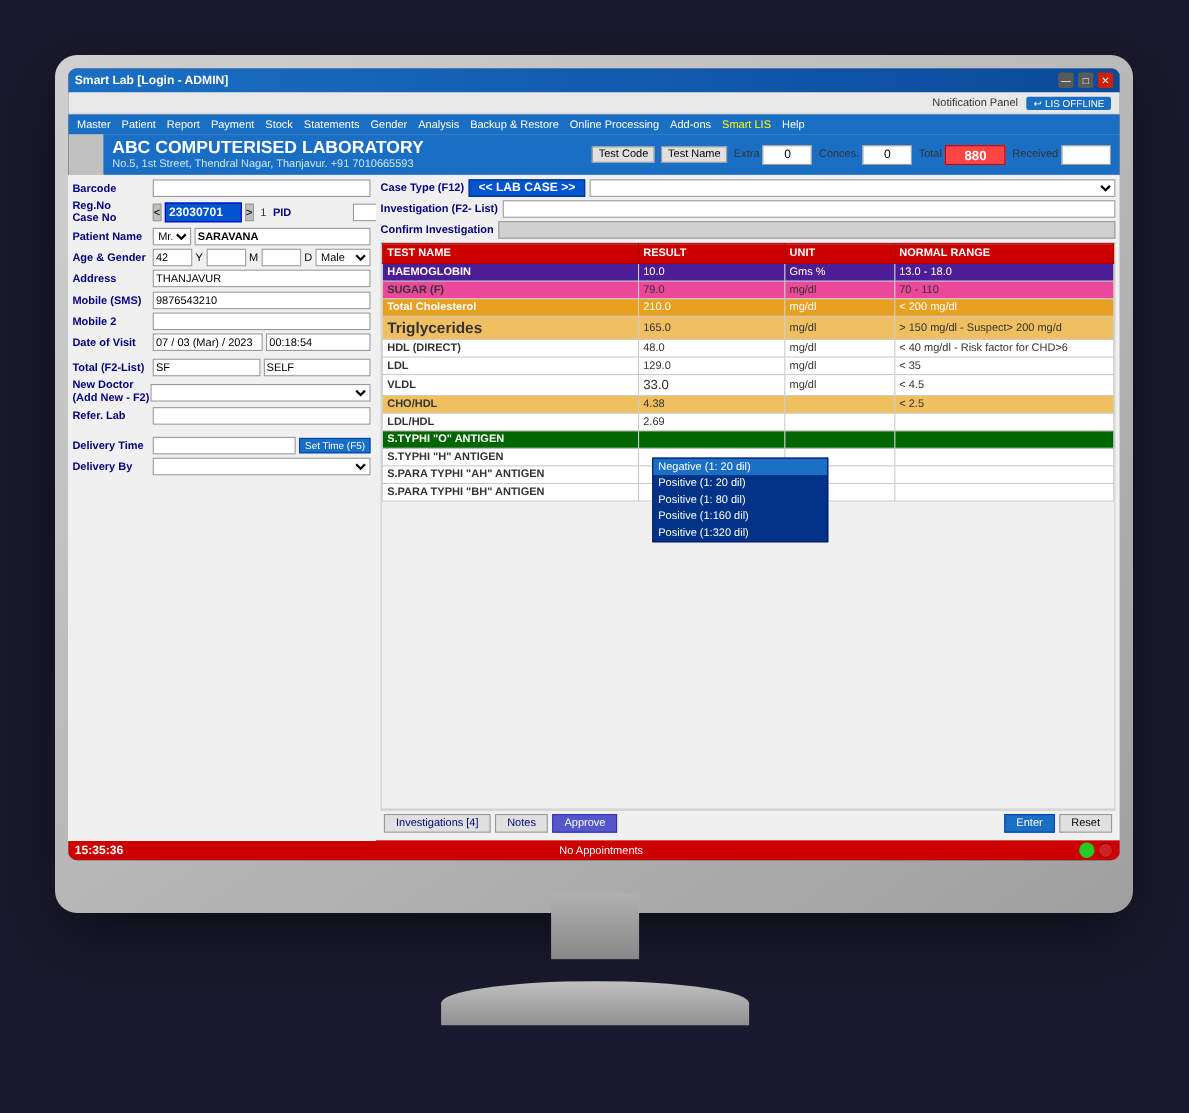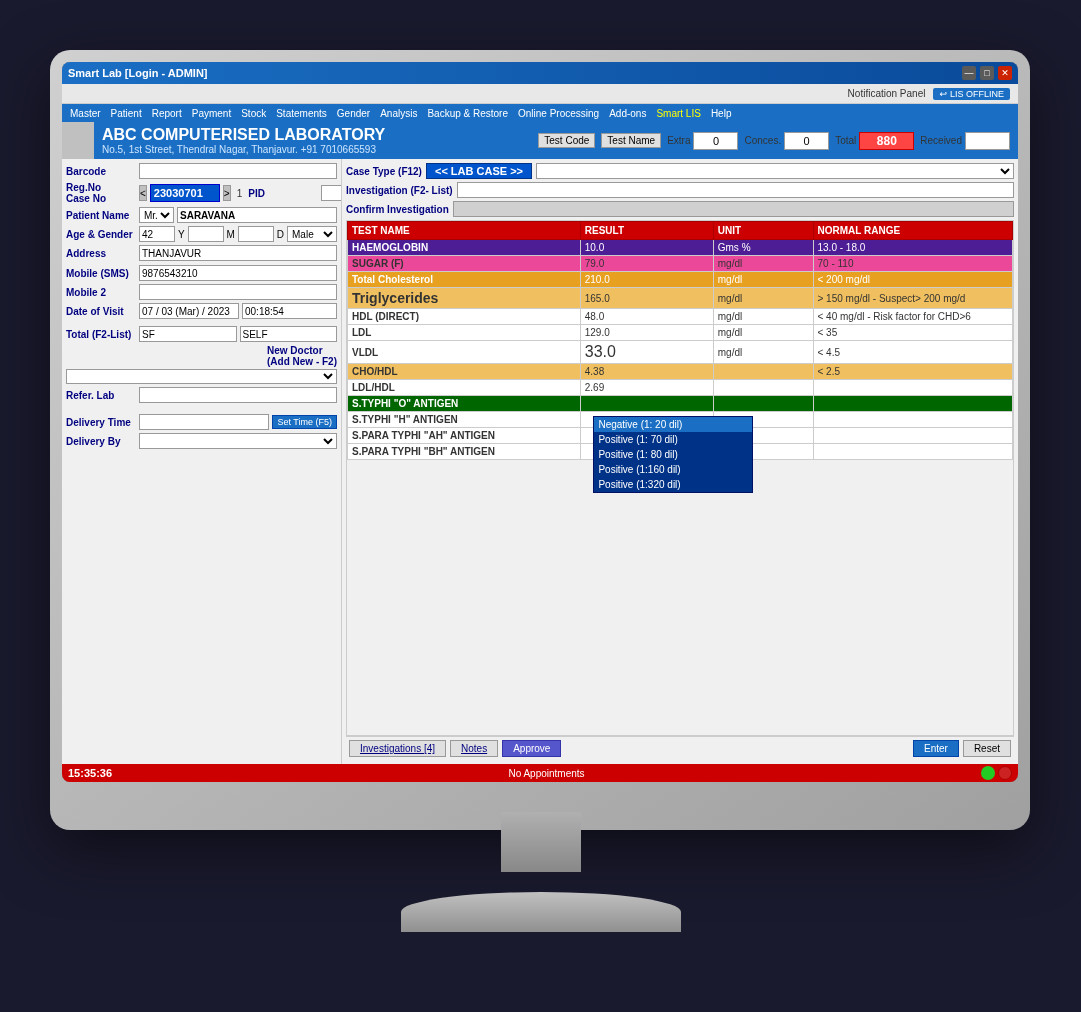--- a/index.html
+++ b/index.html
@@ -368,21 +368,20 @@
     .bottom-tabs {
       display: flex;
       gap: 4px;
     }
     .tab-btn {
       background: #e0e0e0;
       border: 1px solid #999;
       font-size: 10px;
       padding: 2px 10px;
       cursor: pointer;
-      text-decoration: underline;
       color: #000080;
     }
     .btn-approve {
       background: #5555cc;
       color: white;
       border: 1px solid #3333aa;
       font-size: 10px;
       padding: 2px 10px;
       cursor: pointer;
     }
@@ -606,21 +605,21 @@
               </div>
 
               <div style="height:4px;"></div>
 
               <div class="form-row">
                 <span class="form-label">Total (F2-List)</span>
                 <input class="form-input" value="SF" style="width: 25px;">
                 <input class="form-input" value="SELF" style="width: 80px;">
               </div>
 
-              <div class="form-row" style="flex-direction:column; align-items:flex-end; gap:1px;">
+              <div class="form-row" style="flex-direction:row; align-items:center; gap:1px;">
                 <span class="form-label">New Doctor<br>(Add New - F2)</span>
                 <select class="form-select" style="width:100%; margin-top:1px;"></select>
               </div>
 
               <div class="form-row">
                 <span class="form-label">Refer. Lab</span>
                 <input class="form-input" style="">
               </div>
 
               <div style="height:8px;"></div>
@@ -698,21 +697,21 @@
     <td style="font-size:10px;">&lt; 40 mg/dl - Risk factor for CHD&gt;6</td>
   </tr>
                       <tr style="background: white; color: rgb(51, 51, 51);">
     <td style="font-weight:bold; font-size:10px;">LDL</td>
     <td style="font-size:10px;">129.0</td>
     <td style="font-size:10px;">mg/dl</td>
     <td style="font-size:10px;">&lt; 35</td>
   </tr>
                       <tr style="background: white; color: rgb(51, 51, 51);">
     <td style="font-weight:bold; font-size:10px;">VLDL</td>
-    <td style="font-size:16px;">33.0</td>
+    <td style="font-size:12px;">33.0</td>
     <td style="font-size:10px;">mg/dl</td>
     <td style="font-size:10px;">&lt; 4.5</td>
   </tr>
                       <tr style="background: rgb(240, 192, 96); color: rgb(51, 51, 51);">
     <td style="font-weight:bold; font-size:10px;">CHO/HDL</td>
     <td style="font-size:10px;">4.38</td>
     <td style="font-size:10px;"></td>
     <td style="font-size:10px;">&lt; 2.5</td>
   </tr>
                       <tr style="background: white; color: rgb(51, 51, 51);">
@@ -743,21 +742,21 @@
     <td style="font-weight:bold; font-size:10px;">S.PARA TYPHI "BH" ANTIGEN</td>
     <td style="font-size:10px;"></td>
     <td style="font-size:10px;"></td>
     <td style="font-size:10px;"></td>
   </tr>
                     </tbody>
                 </table>
 
                 <div class="dropdown-overlay" style="top:195px; left:37%;">
                   <div class="dropdown-item">Negative (1: 20 dil)</div>
-                  <div class="dropdown-item">Positive (1: 70 dil)</div>
+                  <div class="dropdown-item">Positive (1: 20 dil)</div>
                   <div class="dropdown-item">Positive (1: 80 dil)</div>
                   <div class="dropdown-item">Positive (1:160 dil)</div>
                   <div class="dropdown-item">Positive (1:320 dil)</div>
                 </div>
               </div>
 
               <div class="bottom-row">
                 <div class="bottom-tabs">
                   <button class="tab-btn">Investigations [4]</button>
                   <button class="tab-btn">Notes</button>

